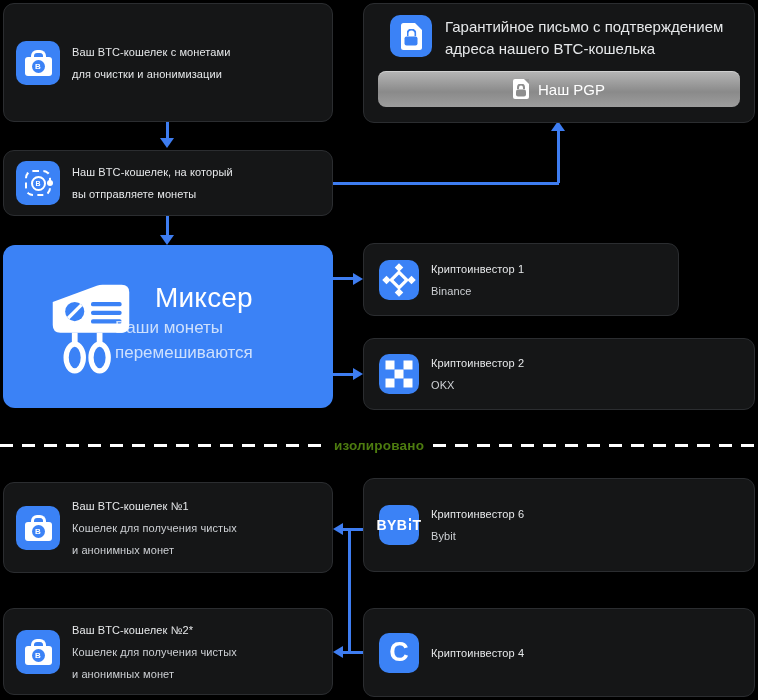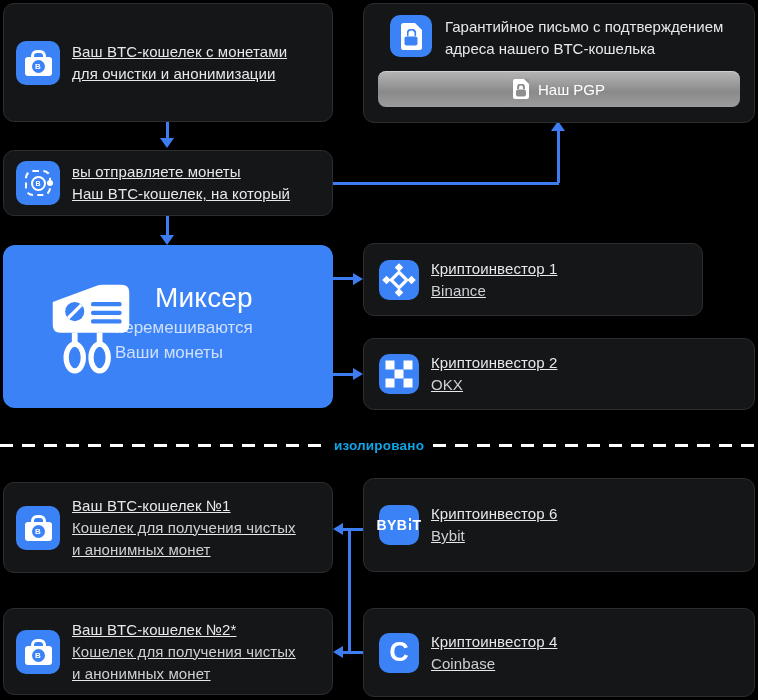--- a/index.html
+++ b/index.html
@@ -3,21 +3,21 @@
 <meta charset="utf-8">
 <style>
   html,body{margin:0;padding:0;background:#000;}
   body{width:758px;height:700px;position:relative;overflow:hidden;
        font-family:"Liberation Sans",sans-serif;-webkit-font-smoothing:antialiased;}
   .canvas{position:absolute;inset:0;width:758px;height:700px;}
 
   
   .node{position:absolute;background:#151617;border:1px solid #2b2d30;border-radius:11px;
         box-sizing:border-box;display:flex;align-items:center;z-index:2;}
-  .node-text{font-size:15px;line-height:22px;color:#e6e8ea;letter-spacing:.1px;text-decoration:underline;}
+  .node-text{font-size:11px;line-height:22px;color:#e6e8ea;letter-spacing:.1px;}
   .node-text .dim{color:#cdd0d4;}
 
   .icon-sq{flex:0 0 auto;border-radius:10px;background:#3b82f6;display:flex;flex-direction:column;
            align-items:center;justify-content:center;}
   .sq44{width:44px;height:44px;margin-left:12px;margin-right:12px;}
   .sq42{width:42px;height:42px;}
   .sq40{width:40px;height:40px;margin-left:15px;margin-right:12px;}
 
   
   .bc-handle{width:15px;height:9px;border:3px solid #fff;border-bottom:none;
@@ -78,21 +78,21 @@
   .head{position:absolute;width:0;height:0;z-index:1;}
   .head-down{border-left:7px solid transparent;border-right:7px solid transparent;border-top:10px solid #3e7df1;}
   .head-up{border-left:7px solid transparent;border-right:7px solid transparent;border-bottom:10px solid #3e7df1;}
   .head-right{border-top:6px solid transparent;border-bottom:6px solid transparent;border-left:10px solid #3e7df1;}
   .head-left{border-top:6px solid transparent;border-bottom:6px solid transparent;border-right:10px solid #3e7df1;}
 
   
   .divider{position:absolute;left:0;right:0;top:436px;height:18px;display:flex;align-items:center;z-index:1;}
   .dash-seg{flex:1 1 auto;height:3px;
             background:repeating-linear-gradient(90deg,#fff 0 13px,transparent 13px 22px);}
-  .divider-label{flex:0 0 auto;color:#0ea5e9;font-size:13.5px;font-weight:bold;margin:0 9px;letter-spacing:.2px;}
+  .divider-label{flex:0 0 auto;color:#4d7c0f;font-size:13.5px;font-weight:bold;margin:0 9px;letter-spacing:.2px;}
 </style>
 </head>
 <body>
 
 <div class="canvas">
 
   <div>
     <div class="cline" style="left:165.5px;top:122px;width:3px;height:17px;"></div>
     <div class="head head-down" style="left:160px;top:138px;"></div>
   </div>
@@ -150,42 +150,42 @@
   </div>
 
   <div class="node" style="left:3px;top:150px;width:330px;height:66px;">
     <div class="icon-sq sq44">
       <div class="safe-outline">
         <div class="safe-coin">B</div>
         <div class="safe-knob"></div>
       </div>
     </div>
     <div class="node-text">
+      <div>Наш BTC-кошелек, на который</div>
       <div>вы отправляете монеты</div>
-      <div>Наш BTC-кошелек, на который</div>
     </div>
   </div>
 
   <div class="node mixer" style="left:3px;top:245px;width:330px;height:163px;">
     <svg class="mixer-svg" width="88" height="100" viewBox="0 0 92 102">
       <path d="M6,27 L52,10 Q55,9 58,9 H78 Q86,9 86,17 V51 Q86,59 78,59 H14 Q6,59 6,51 Z" fill="#fff"></path>
       <circle cx="29" cy="37" r="10" fill="#3b82f6"></circle>
       <line x1="22" y1="44" x2="36" y2="30" stroke="#fff" stroke-width="3.5"></line>
       <rect x="46" y="27" width="32" height="4.5" rx="2" fill="#3b82f6"></rect>
       <rect x="46" y="36" width="32" height="4.5" rx="2" fill="#3b82f6"></rect>
       <rect x="46" y="45" width="32" height="4.5" rx="2" fill="#3b82f6"></rect>
       <rect x="26" y="59" width="6" height="13" fill="#fff"></rect>
       <rect x="52" y="59" width="6" height="13" fill="#fff"></rect>
       <ellipse cx="29" cy="85" rx="9" ry="14" fill="none" stroke="#fff" stroke-width="5.5"></ellipse>
       <ellipse cx="55" cy="85" rx="9" ry="14" fill="none" stroke="#fff" stroke-width="5.5"></ellipse>
     </svg>
     <div class="mixer-text">
       <div class="mixer-title">Миксер</div>
+      <div class="mixer-sub">Ваши монеты</div>
       <div class="mixer-sub">перемешиваются</div>
-      <div class="mixer-sub">Ваши монеты</div>
     </div>
   </div>
 
   <div class="node" style="left:3px;top:482px;width:330px;height:91px;">
     <div class="icon-sq sq44">
       <div class="bc-handle"></div>
       <div class="bc-body">
         <div class="bc-coin">B</div>
       </div>
     </div>
@@ -229,21 +229,21 @@
       <span class="doc doc--btn">
         <span class="lock">
           <span class="lock-shackle" style="display:block"></span>
           <span class="lock-body" style="display:block"></span>
         </span>
       </span>
       <span>Наш PGP</span>
     </button>
   </div>
 
-  <div class="node" style="left:363px;top:243px;width:340px;height:73px;">
+  <div class="node" style="left:363px;top:243px;width:316px;height:73px;">
     <div class="icon-sq sq40">
       <svg width="40" height="40" viewBox="0 0 40 40">
         <g fill="#fff">
           <rect x="17" y="4.5" width="6" height="6" transform="rotate(45 20 7.5)"></rect>
           <rect x="17" y="29.5" width="6" height="6" transform="rotate(45 20 32.5)"></rect>
           <rect x="4.5" y="17" width="6" height="6" transform="rotate(45 7.5 20)"></rect>
           <rect x="29.5" y="17" width="6" height="6" transform="rotate(45 32.5 20)"></rect>
         </g>
         <rect x="14.5" y="14.5" width="11" height="11" fill="none" stroke="#fff" stroke-width="3.2" transform="rotate(45 20 20)"></rect>
       </svg>
@@ -285,17 +285,16 @@
       <div class="dim">Bybit</div>
     </div>
   </div>
 
   <div class="node" style="left:363px;top:608px;width:392px;height:89px;">
     <div class="icon-sq sq40">
       <div class="coinbase-c">C</div>
     </div>
     <div class="node-text">
       <div>Криптоинвестор 4</div>
-      <div class="dim">Coinbase</div>
     </div>
   </div>
 
 </div>
 
 </body></html>

